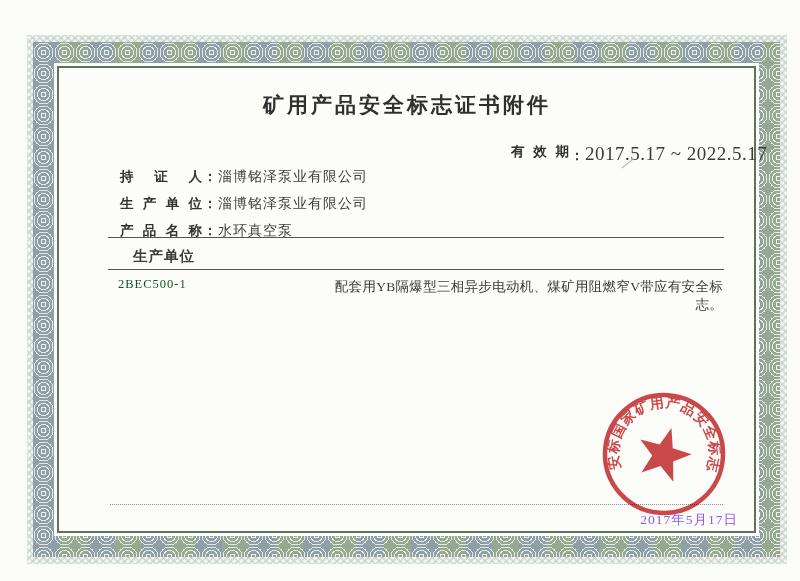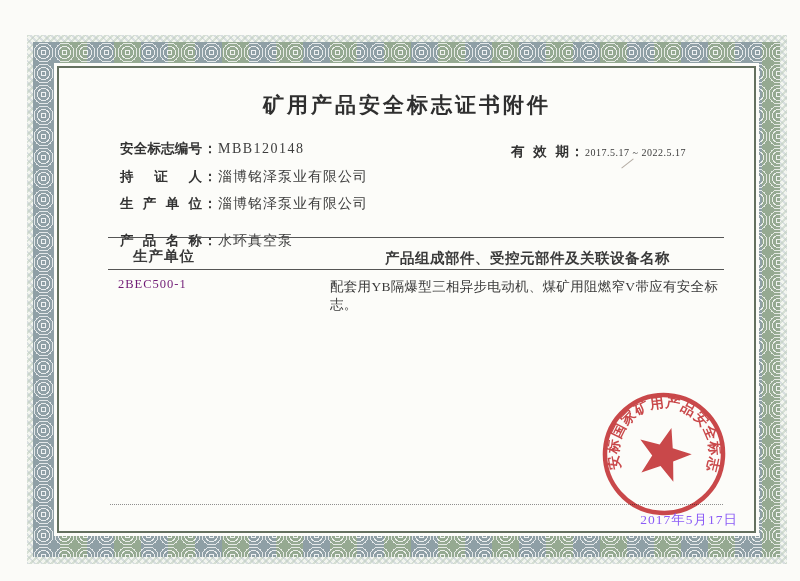--- a/index.html
+++ b/index.html
@@ -39,27 +39,27 @@
   .field-row{left:120px;height:20px;font-size:13.5px;}
   .field-label{
     display:inline-block;width:82px;font-weight:bold;color:#333;
     text-align:justify;text-align-last:justify;vertical-align:top;
   }
   .field-colon{display:inline-block;width:16px;text-align:center;font-weight:bold;}
   .field-value{font-size:14px;letter-spacing:1px;color:#3d3d3d;}
   .mono-val{letter-spacing:1.5px;}
   .validity{left:495px;top:143px;font-size:13.5px;}
   .validity .field-label{width:58px;margin-left:16px;}
-  .validity-value{font-size:10px;letter-spacing:.5px;text-align:center;}
+  .validity-value{font-size:19px;letter-spacing:.5px;text-align:center;}
 
   .hline{left:108px;width:616px;height:0;border-top:1.5px solid #555;}
   .table-header-left{left:133px;top:247px;font-size:14.5px;font-weight:600;letter-spacing:1px;}
   .table-header-right{left:330px;width:395px;top:249px;text-align:center;font-size:14.5px;font-weight:600;letter-spacing:.5px;}
-  .cell-model{left:118px;top:277px;font-size:12.5px;letter-spacing:1px;color:#701a75;}
-  .cell-desc{left:330px;width:393px;top:278px;text-align:left;font-size:13.5px;letter-spacing:.3px;}
+  .cell-model{left:118px;top:277px;font-size:12.5px;letter-spacing:1px;color:#14532d;}
+  .cell-desc{left:330px;width:393px;top:278px;text-align:right;font-size:13.5px;letter-spacing:.3px;}
 
   .dotted-line{left:110px;top:504px;width:613px;height:0;border-top:1.5px dotted #8f8f8f;}
   .issue-date{right:62px;top:511px;font-size:13.5px;letter-spacing:1px;color:#8b5cf6;}
 
   .seal{
     left:598px;top:388px;width:132px;height:132px;
     mix-blend-mode:multiply;opacity:.92;
     transform:rotate(4deg);
   }
   .pen-mark{
@@ -74,40 +74,36 @@
 
   <div class="frame-lace"></div>
   <div class="frame-band">
     <div class="frame-gap">
       <div class="frame-line"></div>
     </div>
   </div>
 
   <div class="abs title">矿用产品安全标志证书附件</div>
 
-  <div class="abs field-row" style="top:140px;">
-    <span class="field-label">安全标志编号</span><span class="field-colon">：</span><span class="field-value mono-val">MBB120148</span>
-  </div>
   <div class="abs field-row" style="top:195px;">
     <span class="field-label">生产单位</span><span class="field-colon">：</span><span class="field-value">淄博铭泽泵业有限公司</span>
   </div>
   <div class="abs field-row" style="top:168px;">
     <span class="field-label">持证人</span><span class="field-colon">：</span><span class="field-value">淄博铭泽泵业有限公司</span>
   </div>
-  <div class="abs field-row" style="top:232px;font-family:Liberation Serif, serif;">
+  <div class="abs field-row" style="top:222px;font-family:Liberation Serif, serif;">
     <span class="field-label">产品名称</span><span class="field-colon">：</span><span class="field-value">水环真空泵</span>
   </div>
 
   <div class="abs validity">
     <span class="field-label">有效期</span><span class="field-colon">：</span><span class="validity-value">2017.5.17 ~ 2022.5.17</span>
   </div>
 
   <div class="abs hline" style="top:237px;"></div>
   <div class="abs table-header-left">生产单位</div>
-  <div class="abs table-header-right">产品组成部件、受控元部件及关联设备名称</div>
   <div class="abs hline" style="top:269px;border-top-width:1px;"></div>
   <div class="abs cell-model">2BEC500-1</div>
   <div class="abs cell-desc">配套用YB隔爆型三相异步电动机、煤矿用阻燃窄V带应有安全标志。</div>
 
   <div class="abs pen-mark"></div>
 
   <div class="abs dotted-line"></div>
 
   <svg class="abs seal" viewBox="0 0 132 132">
     <circle cx="66" cy="66" r="59" fill="none" stroke="#c8393c" stroke-width="4.5"></circle>

